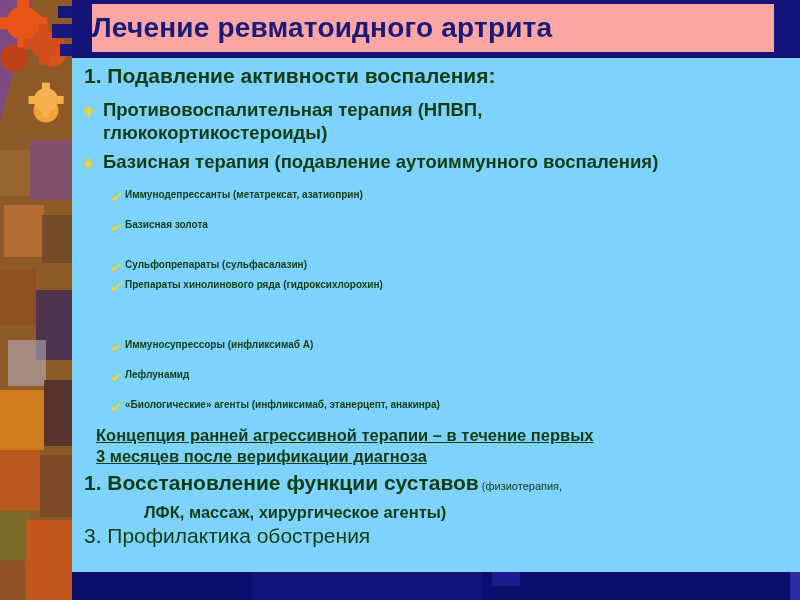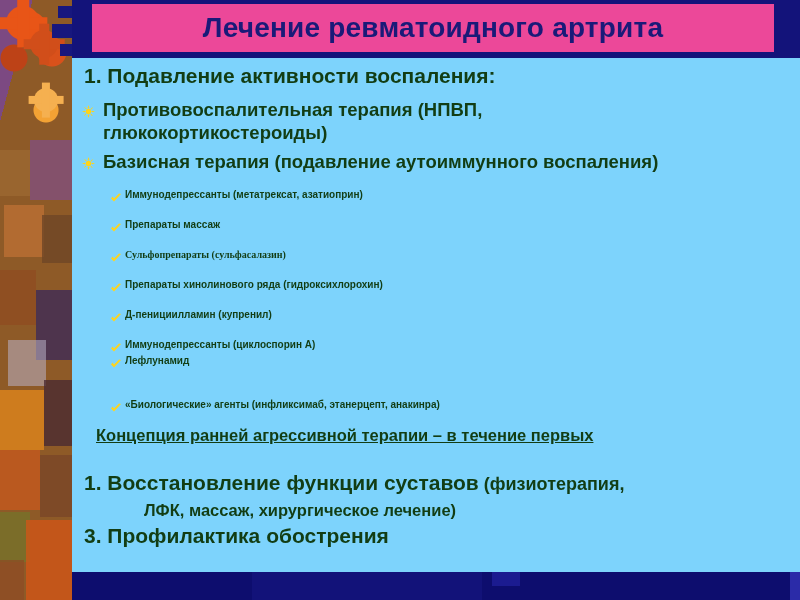--- a/index.html
+++ b/index.html
@@ -69,24 +69,24 @@
   .top-band {
     position: absolute;
     left: 72px; top: 0;
     width: 728px; height: 58px;
     background: #13137a;
   }
   .title-box {
     position: absolute;
     left: 92px; top: 4px;
     width: 682px; height: 48px;
-    background: #ec4899;
+    background: #fca5a5;
     display: flex;
     align-items: center;
-    justify-content: center;
+    justify-content: flex-start;
   }
   .title-text {
     color: #1a1a78;
     font-size: 28px;
     font-weight: bold;
     letter-spacing: 0.2px;
     white-space: nowrap;
   }
 
   
@@ -184,36 +184,36 @@
   .heading2 {
     position: absolute;
     left: 12px;
     width: 700px;
     color: #123d14;
     font-size: 21px;
     font-weight: bold;
     line-height: 26px;
   }
   .heading2 .small {
-    font-size: 18px;
-    font-weight: bold;
+    font-size: 11px;
+    font-weight: normal;
   }
   .heading2 .indent-line {
     display: block;
     padding-left: 60px;
     font-size: 16.5px;
     font-weight: bold;
   }
 
   .heading3 {
     position: absolute;
     left: 12px;
     color: #123d14;
     font-size: 21px;
-    font-weight: bold;
+    font-weight: normal;
     white-space: nowrap;
   }
 </style>
 </head>
 <body>
 
 <div id="slide">
 
   <div class="left-border">
     <div class="gear" style="left:6px; top:6px; width:34px; height:34px; background:#e2561b;"></div>
@@ -298,84 +298,77 @@
       </span>
       <span class="level2-text">Иммунодепрессанты (метатрексат, азатиоприн)</span>
     </div>
 
     <div class="bullet-row" style="left:38px; top:157px;">
       <span class="check-bullet">
         <svg viewBox="0 0 24 24" width="12" height="12" aria-hidden="true">
           <path d="M2 13l6 6 14-15-4-1-10 10-3-4z" fill="#ffd41a"></path>
         </svg>
       </span>
-      <span class="level2-text">Препараты массаж</span>
-    </div>
-
-    <div class="bullet-row" style="left:38px; top:187px;font-family:Liberation Serif, serif;">
+      <span class="level2-text">Базисная золота</span>
+    </div>
+
+    <div class="bullet-row" style="left:38px; top:197px;">
       <span class="check-bullet">
         <svg viewBox="0 0 24 24" width="12" height="12" aria-hidden="true">
           <path d="M2 13l6 6 14-15-4-1-10 10-3-4z" fill="#ffd41a"></path>
         </svg>
       </span>
       <span class="level2-text">Сульфопрепараты (сульфасалазин)</span>
     </div>
 
     <div class="bullet-row" style="left:38px; top:217px;">
       <span class="check-bullet">
         <svg viewBox="0 0 24 24" width="12" height="12" aria-hidden="true">
           <path d="M2 13l6 6 14-15-4-1-10 10-3-4z" fill="#ffd41a"></path>
         </svg>
       </span>
       <span class="level2-text">Препараты хинолинового ряда (гидроксихлорохин)</span>
     </div>
 
-    <div class="bullet-row" style="left:38px; top:247px;">
-      <span class="check-bullet">
-        <svg viewBox="0 0 24 24" width="12" height="12" aria-hidden="true">
-          <path d="M2 13l6 6 14-15-4-1-10 10-3-4z" fill="#ffd41a"></path>
-        </svg>
-      </span>
-      <span class="level2-text">Д-пенициилламин (купренил)</span>
-    </div>
 
     <div class="bullet-row" style="left:38px; top:277px;">
       <span class="check-bullet">
         <svg viewBox="0 0 24 24" width="12" height="12" aria-hidden="true">
           <path d="M2 13l6 6 14-15-4-1-10 10-3-4z" fill="#ffd41a"></path>
         </svg>
       </span>
-      <span class="level2-text">Иммунодепрессанты (циклоспорин А)</span>
-    </div>
-
-    <div class="bullet-row" style="left:38px; top:293px;justify-content:space-between;">
+      <span class="level2-text">Иммуносупрессоры (инфликсимаб А)</span>
+    </div>
+
+    <div class="bullet-row" style="left:38px; top:307px;justify-content:space-between;">
       <span class="check-bullet">
         <svg viewBox="0 0 24 24" width="12" height="12" aria-hidden="true">
           <path d="M2 13l6 6 14-15-4-1-10 10-3-4z" fill="#ffd41a"></path>
         </svg>
       </span>
       <span class="level2-text">Лефлунамид</span>
     </div>
 
     <div class="bullet-row" style="left:38px; top:337px;text-align:center;">
       <span class="check-bullet">
         <svg viewBox="0 0 24 24" width="12" height="12" aria-hidden="true">
           <path d="M2 13l6 6 14-15-4-1-10 10-3-4z" fill="#ffd41a"></path>
         </svg>
       </span>
       <span class="level2-text">«Биологические» агенты (инфликсимаб, этанерцепт, анакинра)</span>
     </div>
 
     <div class="concept" style="top:367px;">
       <u>Концепция ранней агрессивной терапии – в течение первых</u><br>
+      <u>3 месяцев после верификации диагноза</u>
     </div>
 
     <div class="heading2" style="top:412px;">
       <span>1. Восстановление функции суставов</span><span class="small"> (физиотерапия,</span>
-      <span class="indent-line">ЛФК, массаж, хирургическое лечение)</span>
+      <span class="indent-line">ЛФК, массаж, хирургическое агенты)</span>
     </div>
 
     <div class="heading3" style="top:466px;">3. Профилактика обострения</div>
 
   </div>
 
   <div class="bottom-band">
     <div class="shade-a"></div>
     <div class="shade-b"></div>
     <div class="shade-c"></div>

